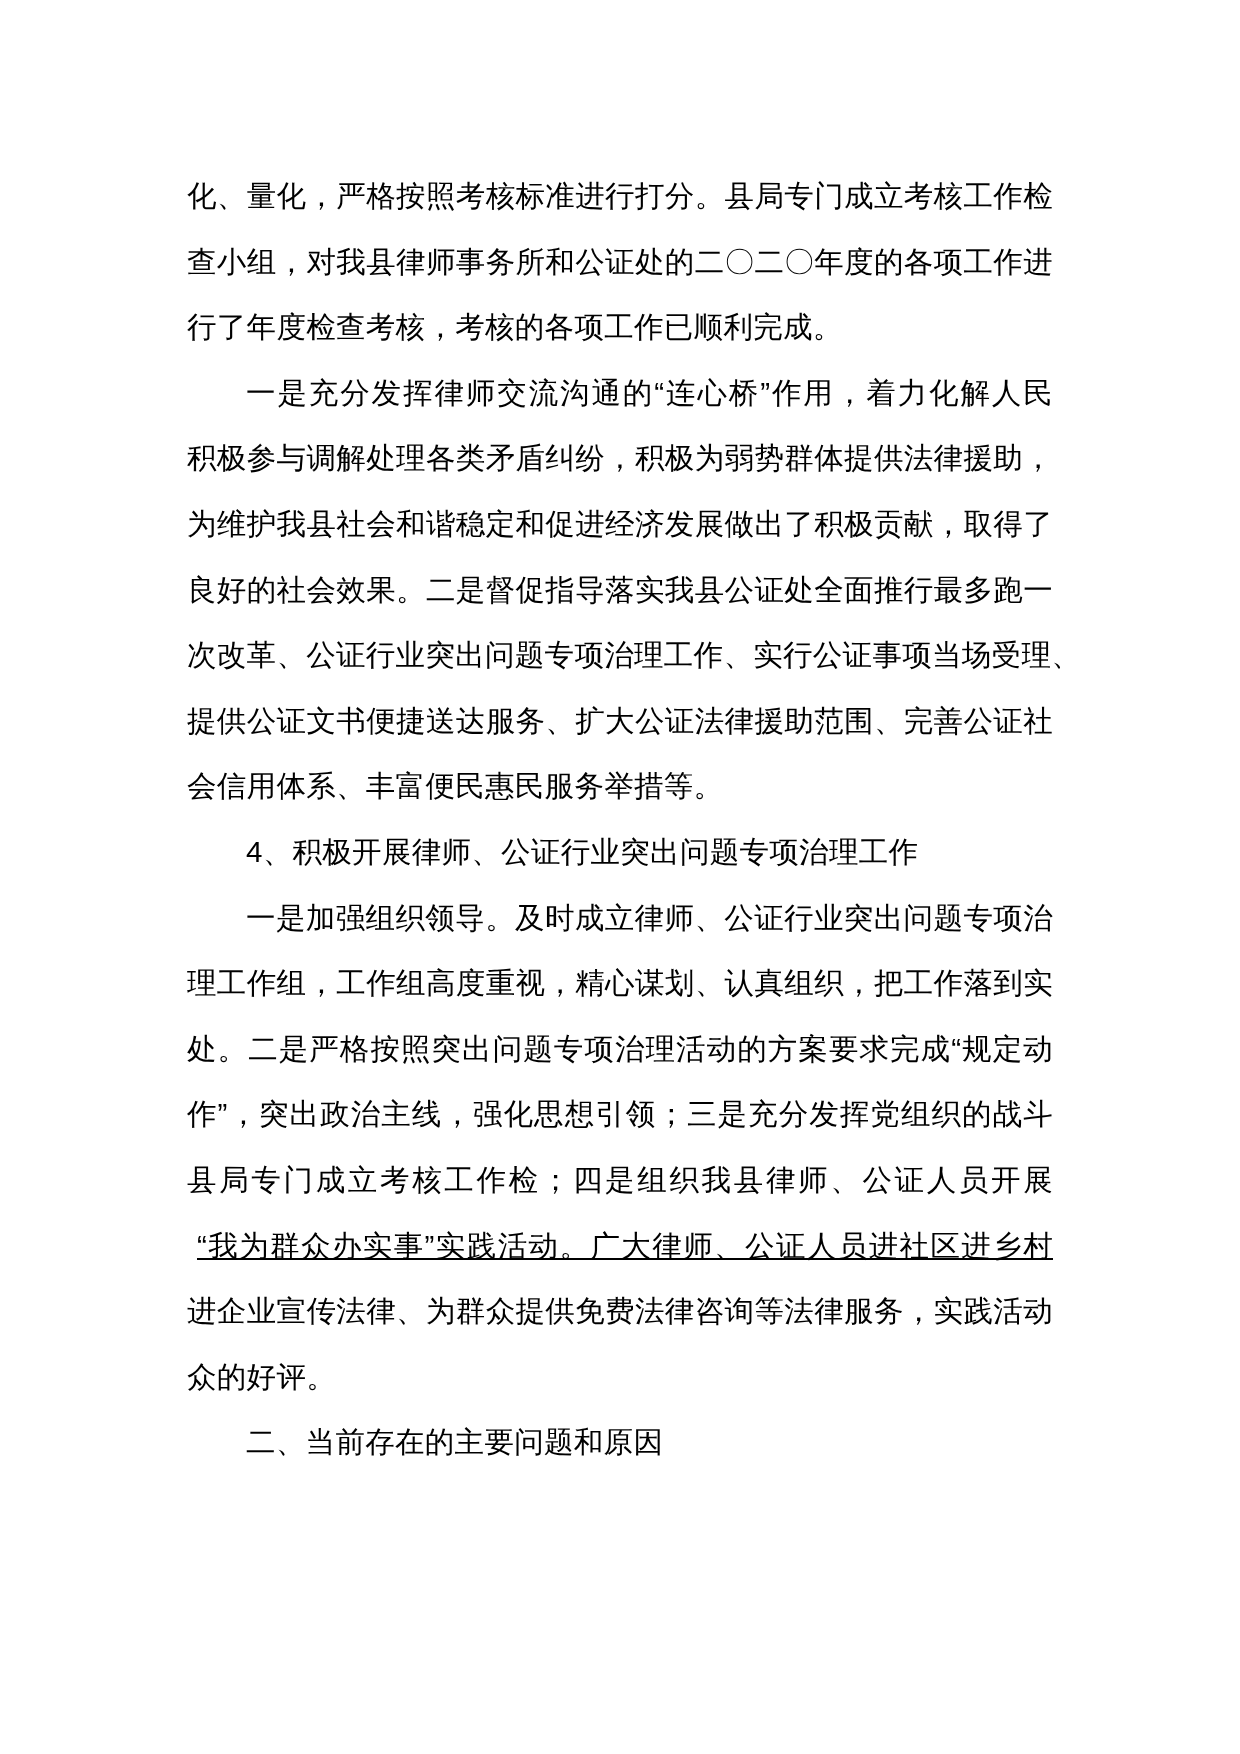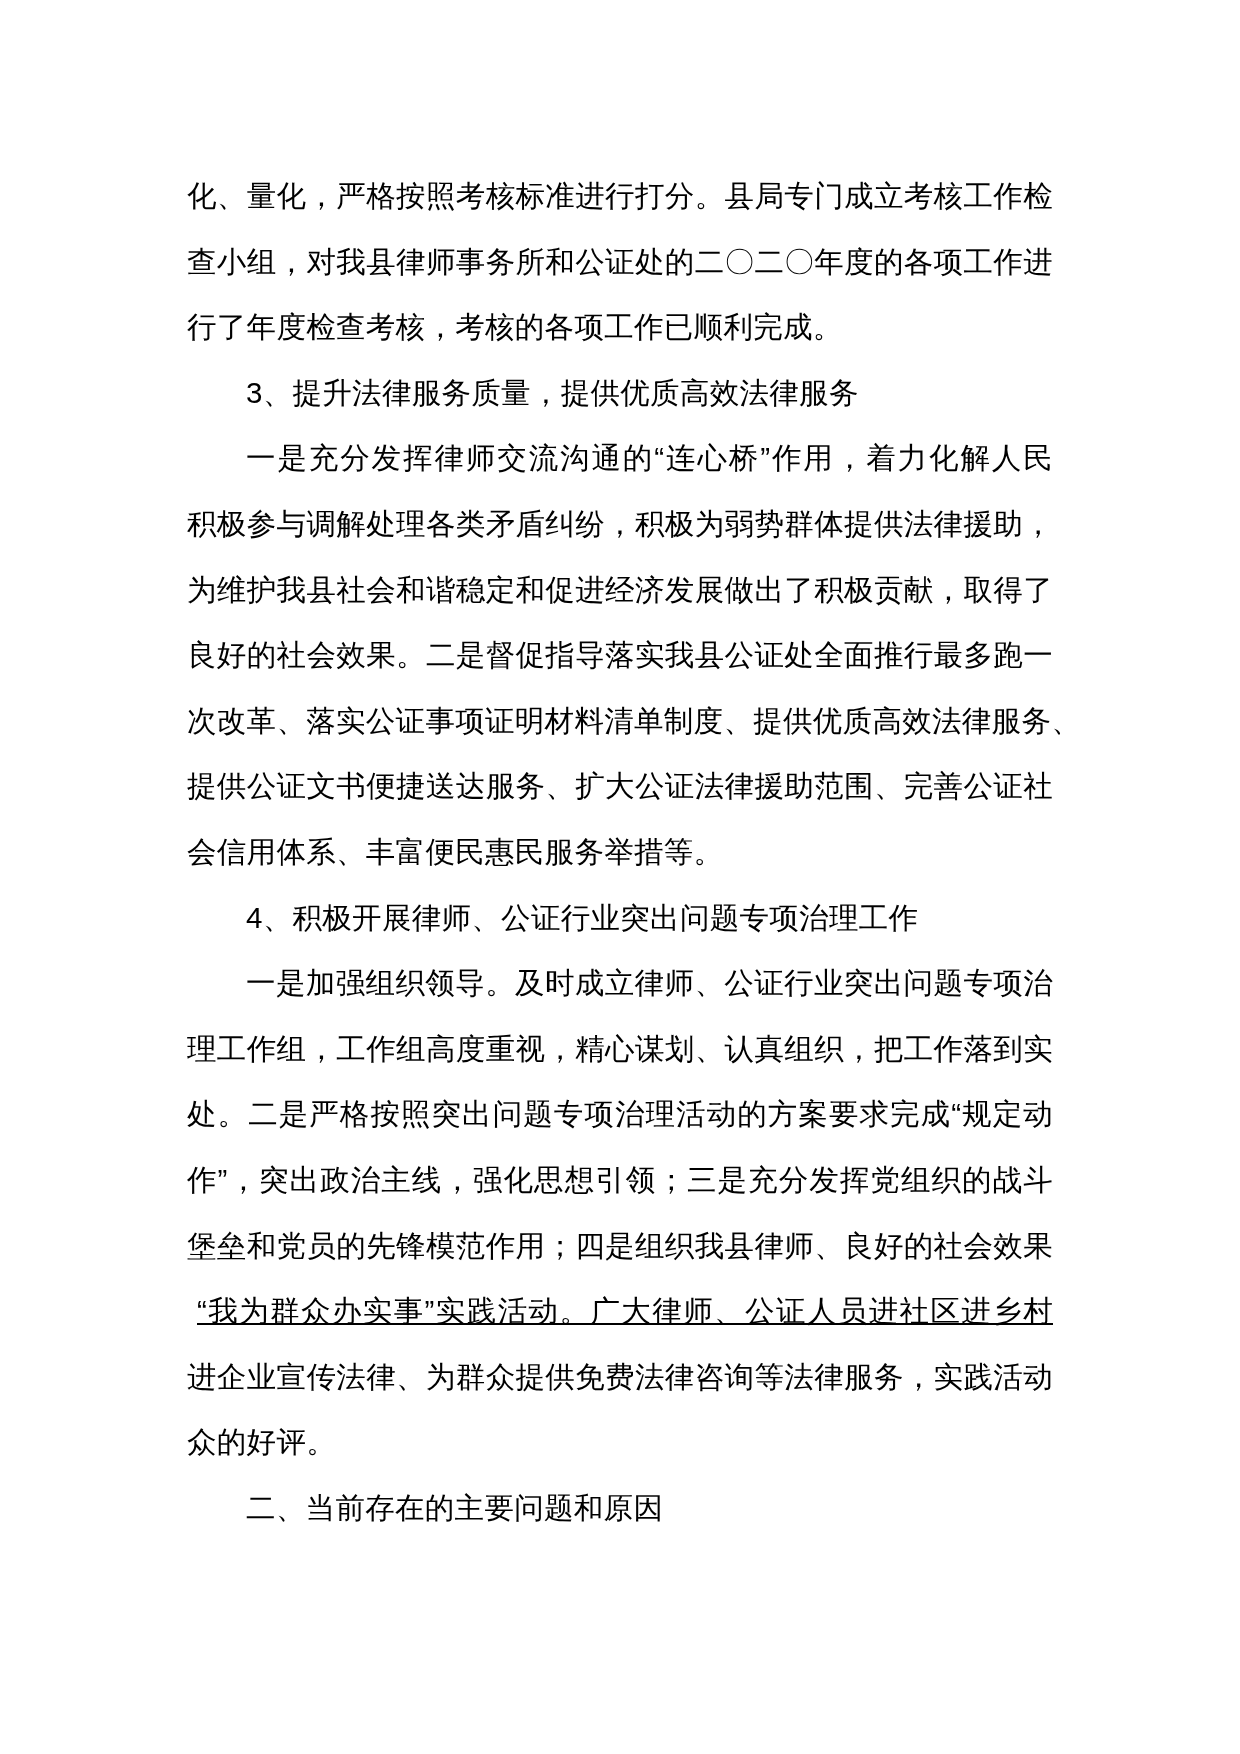--- a/index.html
+++ b/index.html
@@ -46,32 +46,31 @@
   }
 </style>
 </head>
 <body>
 
 <div class="page">
   <div class="text-block">
     <div class="line fill">化、量化，严格按照考核标准进行打分。县局专门成立考核工作检</div>
     <div class="line fill">查小组，对我县律师事务所和公证处的二〇二〇年度的各项工作进</div>
     <div class="line">行了年度检查考核，考核的各项工作已顺利完成。</div>
-    <div class="line indent">3、提升法律服务质量，提供优质高效法律服务</div>
     <div class="line indent fill">一是充分发挥律师交流沟通的“连心桥”作用，着力化解人民</div>
     <div class="line fill">积极参与调解处理各类矛盾纠纷，积极为弱势群体提供法律援助，</div>
     <div class="line fill">为维护我县社会和谐稳定和促进经济发展做出了积极贡献，取得了</div>
     <div class="line fill">良好的社会效果。二是督促指导落实我县公证处全面推行最多跑一</div>
-    <div class="line fill">次改革、落实公证事项证明材料清单制度、提供优质高效法律服务、</div>
+    <div class="line fill">次改革、公证行业突出问题专项治理工作、实行公证事项当场受理、</div>
     <div class="line fill">提供公证文书便捷送达服务、扩大公证法律援助范围、完善公证社</div>
     <div class="line">会信用体系、丰富便民惠民服务举措等。</div>
     <div class="line indent">4、积极开展律师、公证行业突出问题专项治理工作</div>
     <div class="line indent fill">一是加强组织领导。及时成立律师、公证行业突出问题专项治</div>
     <div class="line fill">理工作组，工作组高度重视，精心谋划、认真组织，把工作落到实</div>
     <div class="line fill">处。二是严格按照突出问题专项治理活动的方案要求完成“规定动</div>
     <div class="line fill">作”，突出政治主线，强化思想引领；三是充分发挥党组织的战斗</div>
-    <div class="line fill">堡垒和党员的先锋模范作用；四是组织我县律师、良好的社会效果</div>
+    <div class="line fill">县局专门成立考核工作检；四是组织我县律师、公证人员开展</div>
     <div class="line q-indent fill">“我为群众办实事”实践活动。广大律师、公证人员进社区进乡村</div>
     <div class="line fill">进企业宣传法律、为群众提供免费法律咨询等法律服务，实践活动</div>
     <div class="line">众的好评。</div>
     <div class="line indent bold">二、当前存在的主要问题和原因</div>
   </div>
 </div>
 
 </body></html>

